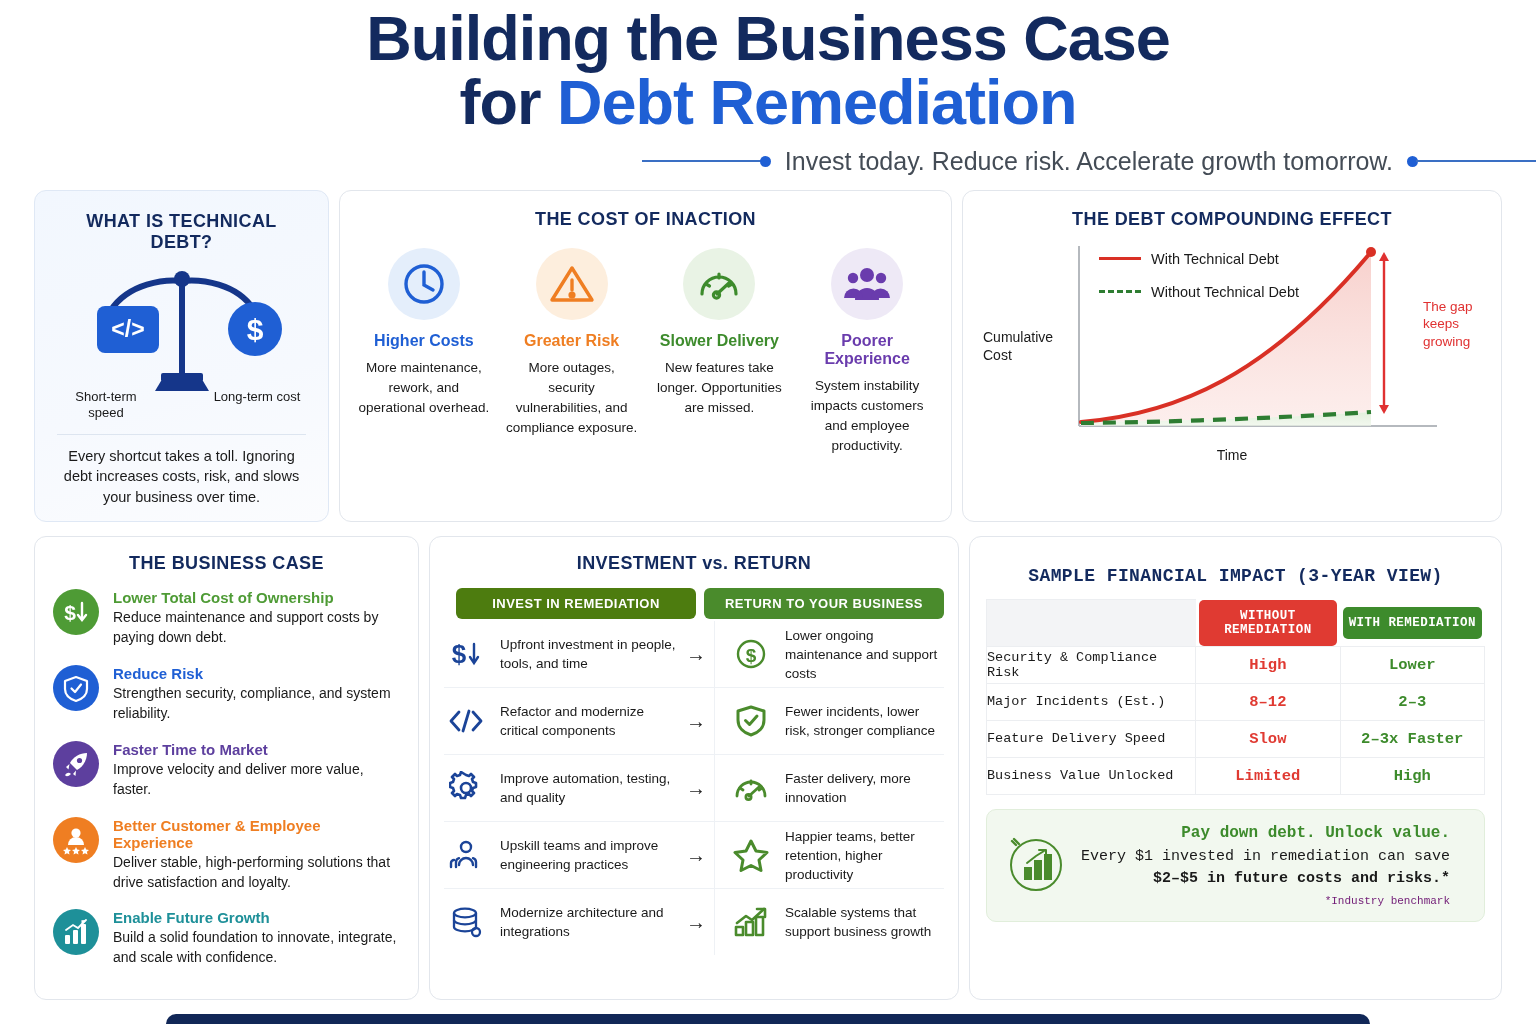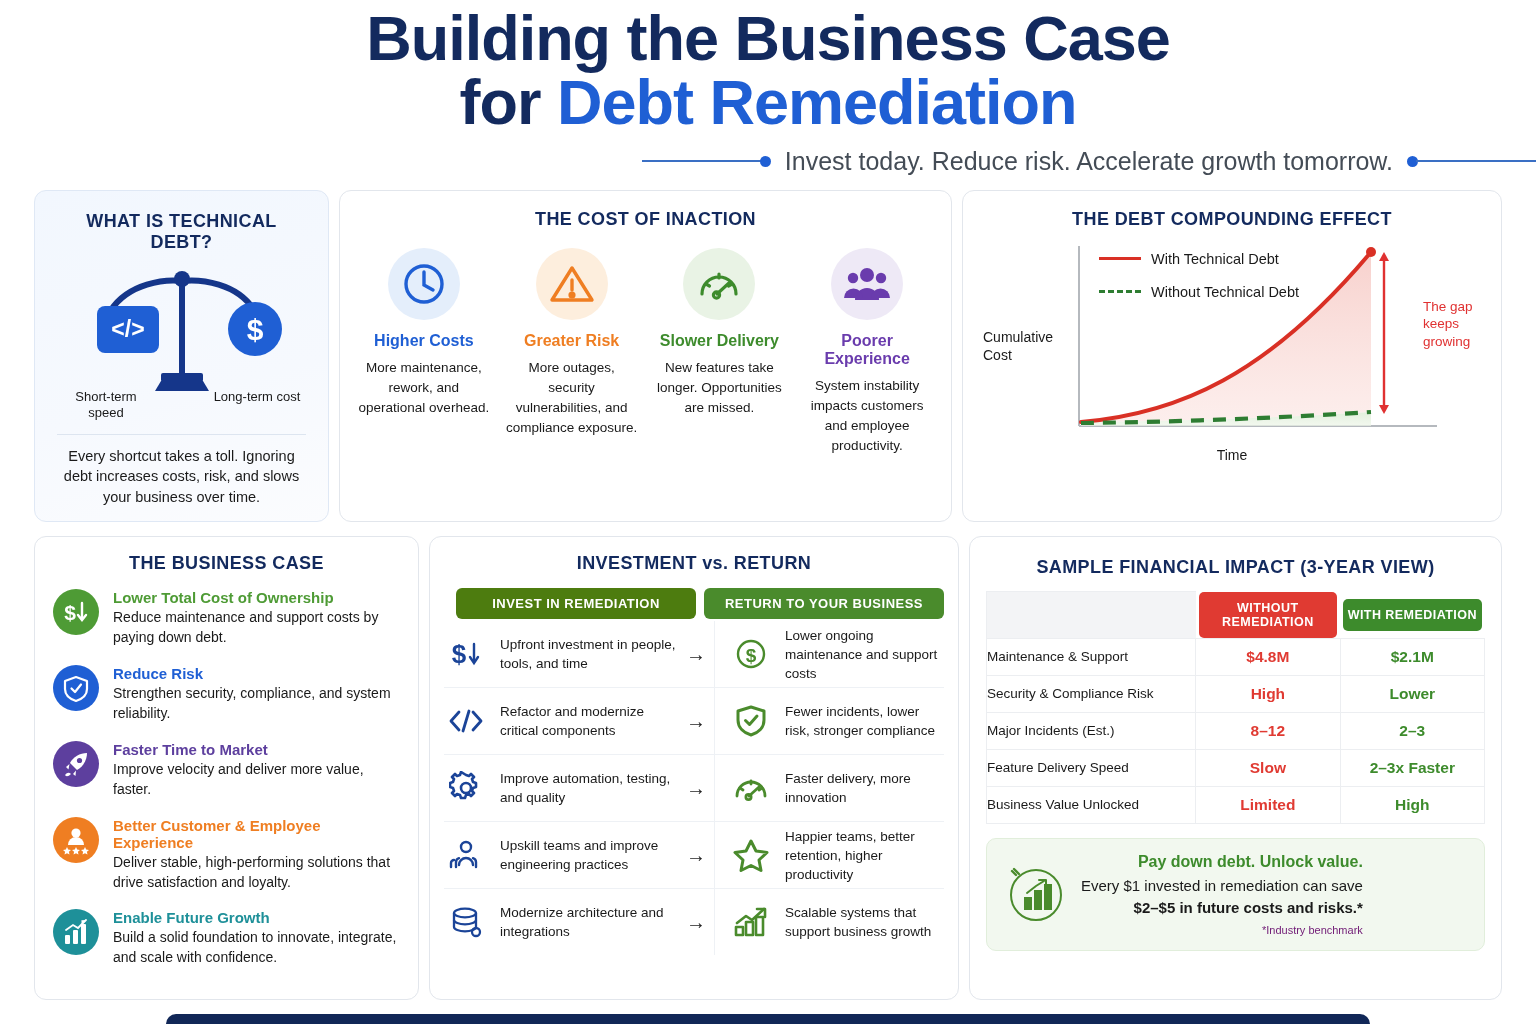--- a/index.html
+++ b/index.html
@@ -114,21 +114,21 @@
   .ivr-row { display: flex; align-items: center; border-bottom: 1px solid #eef1f5; min-height: 66px; }
   .ivr-row:last-child { border-bottom: none; }
   .ivr-left, .ivr-right { display: flex; align-items: center; gap: 12px; }
   .ivr-left { width: 234px; flex: 0 0 234px; }
   .ivr-arrow { width: 36px; flex: 0 0 36px; text-align: center; font-size: 20px; color: #222; }
   .ivr-right { flex: 1; border-left: 1px solid #eef1f5; padding-left: 14px; min-height: 66px; }
   .ivr-ico { width: 44px; flex: 0 0 44px; display: flex; align-items: center; justify-content: center; }
   .ivr-txt { font-size: 13.5px; line-height: 1.42; }
 
   
-  #panel-fin { flex: 1 1 auto; padding: 20px 16px 12px; }
+  #panel-fin { flex: 1 1 auto; padding: 29px 16px 12px; font-family: Liberation Mono, monospace; }
   .fin-table { width: 100%; border-collapse: collapse; margin-top: 13px; }
   .fin-table th, .fin-table td { padding: 0; }
   .fin-hdr-blank { background: #f3f4f6; border: 1px solid #eceef1; border-right: none; }
   .fin-hdr {
     color: #fff; font-size: 12.5px; font-weight: bold; letter-spacing: .45px;
     text-align: center; padding: 9px 0; border-radius: 5px;
   }
   .fin-hdr.red { background: #e03a32; }
   .fin-hdr.green { background: #3d8b2c; }
   .fin-row td { border: 1px solid #eceef1; height: 37px; }
@@ -535,25 +535,20 @@
     <table class="fin-table">
       <tbody>
           <tr>
         <td class="fin-hdr-blank" style="width:42%"></td>
         <td style="width:29%;padding:0 3px">
               <div class="fin-hdr red">WITHOUT REMEDIATION</div>
             </td>
         <td style="width:29%;padding:0 3px">
               <div class="fin-hdr green">WITH REMEDIATION</div>
             </td>
-      </tr>
-      <tr class="fin-row">
-        <td class="fin-label">Maintenance &amp; Support</td>
-        <td class="fin-val red">$4.8M</td>
-        <td class="fin-val green">$2.1M</td>
       </tr>
       <tr class="fin-row">
         <td class="fin-label">Security &amp; Compliance Risk</td>
         <td class="fin-val red">High</td>
         <td class="fin-val green">Lower</td>
       </tr>
       <tr class="fin-row">
         <td class="fin-label">Major Incidents (Est.)</td>
         <td class="fin-val red">8–12</td>
         <td class="fin-val green">2–3</td>

